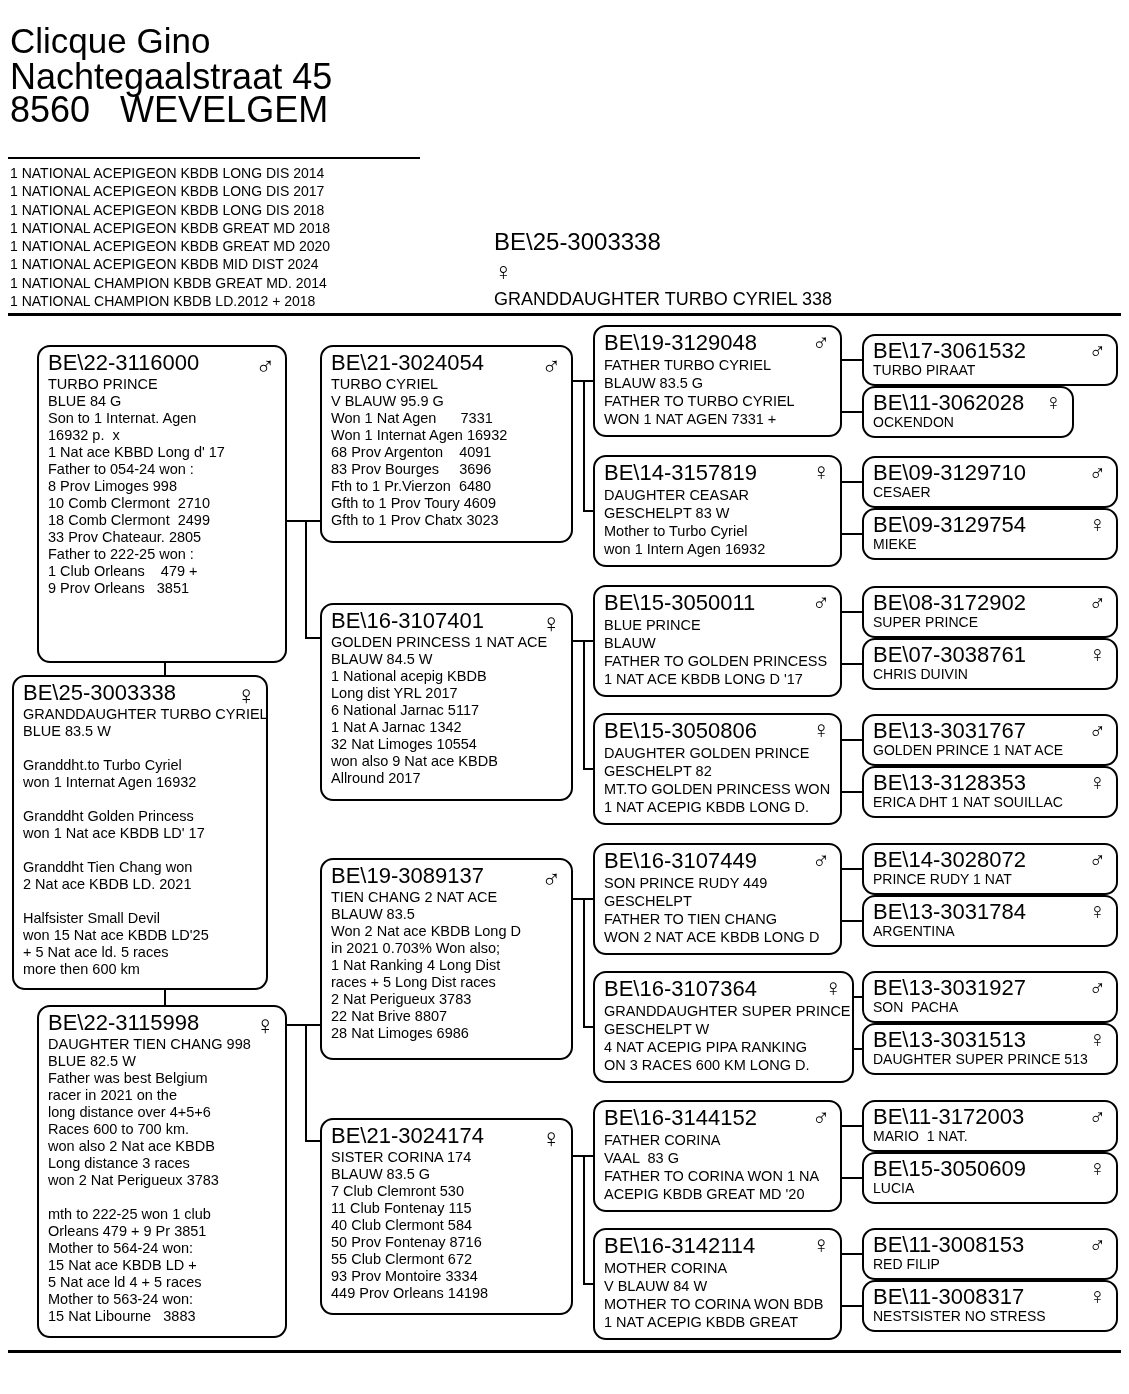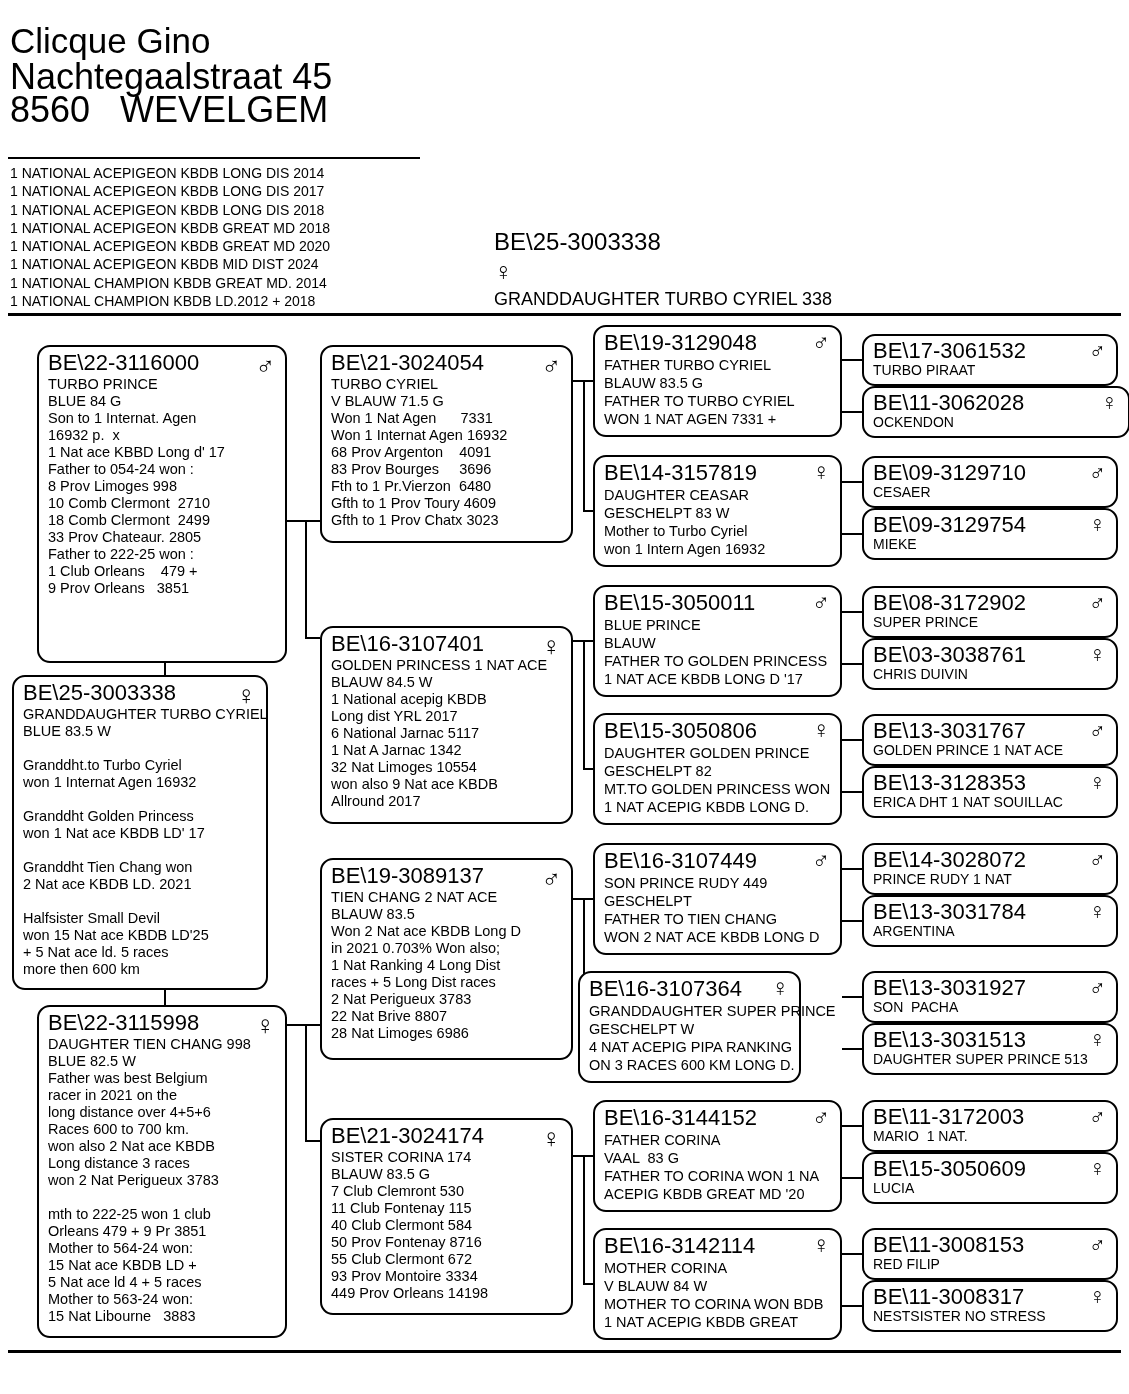--- a/index.html
+++ b/index.html
@@ -157,30 +157,30 @@
         <div class="line">Mother to 564-24 won:</div>
         <div class="line">15 Nat ace KBDB LD +</div>
         <div class="line">5 Nat ace ld 4 + 5 races</div>
         <div class="line">Mother to 563-24 won:</div>
         <div class="line">15 Nat Libourne   3883</div>
       </div>
       <div class="box lg" style="left: 320px; top: 345px; width: 253px; height: 198px;">
         <div class="ring">BE\21-3024054</div>
         <span class="sex">♂</span>
         <div class="line">TURBO CYRIEL</div>
-        <div class="line">V BLAUW 71.5 G</div>
+        <div class="line">V BLAUW 95.9 G</div>
         <div class="line">Won 1 Nat Agen      7331</div>
         <div class="line">Won 1 Internat Agen 16932</div>
         <div class="line">68 Prov Argenton    4091</div>
         <div class="line">83 Prov Bourges     3696</div>
         <div class="line">Fth to 1 Pr.Vierzon  6480</div>
         <div class="line">Gfth to 1 Prov Toury 4609</div>
         <div class="line">Gfth to 1 Prov Chatx 3023</div>
       </div>
-      <div class="box lg" style="left: 320px; top: 603px; width: 253px; height: 198px; margin-top: 23px;">
+      <div class="box lg" style="left: 320px; top: 603px; width: 253px; height: 198px;">
         <div class="ring">BE\16-3107401</div>
         <span class="sex">♀</span>
         <div class="line">GOLDEN PRINCESS 1 NAT ACE</div>
         <div class="line">BLAUW 84.5 W</div>
         <div class="line">1 National acepig KBDB</div>
         <div class="line">Long dist YRL 2017</div>
         <div class="line">6 National Jarnac 5117</div>
         <div class="line">1 Nat A Jarnac 1342</div>
         <div class="line">32 Nat Limoges 10554</div>
         <div class="line">won also 9 Nat ace KBDB</div>
@@ -245,21 +245,21 @@
         <div class="line">1 NAT ACEPIG KBDB LONG D.</div>
       </div>
       <div class="box md" style="left: 593px; top: 843px; width: 249px; height: 112px;">
         <div class="ring">BE\16-3107449</div>
         <span class="sex">♂</span>
         <div class="line">SON PRINCE RUDY 449</div>
         <div class="line">GESCHELPT</div>
         <div class="line">FATHER TO TIEN CHANG</div>
         <div class="line">WON 2 NAT ACE KBDB LONG D</div>
       </div>
-      <div class="box md" style="left: 578px; top: 971px; width: 223px; height: 112px;">
+      <div class="box md" style="left: 593px; top: 971px; width: 261px; height: 112px;">
         <div class="ring">BE\16-3107364</div>
         <span class="sex">♀</span>
         <div class="line">GRANDDAUGHTER SUPER PRINCE</div>
         <div class="line">GESCHELPT W</div>
         <div class="line">4 NAT ACEPIG PIPA RANKING</div>
         <div class="line">ON 3 RACES 600 KM LONG D.</div>
       </div>
       <div class="box md" style="left: 593px; top: 1100px; width: 249px; height: 112px;">
         <div class="ring">BE\16-3144152</div>
         <span class="sex">♂</span>
@@ -274,42 +274,42 @@
         <div class="line">MOTHER CORINA</div>
         <div class="line">V BLAUW 84 W</div>
         <div class="line">MOTHER TO CORINA WON BDB</div>
         <div class="line">1 NAT ACEPIG KBDB GREAT</div>
       </div>
       <div class="box sm" style="left: 862px; top: 334px; width: 256px; height: 52px;">
         <div class="ring">BE\17-3061532</div>
         <span class="sex">♂</span>
         <div class="line">TURBO PIRAAT</div>
       </div>
-      <div class="box sm" style="left: 862px; top: 386px; width: 268px; height: 52px;">
+      <div class="box sm" style="left: 862px; top: 386px; width: 212px; height: 52px;">
         <div class="ring">BE\11-3062028</div>
         <span class="sex">♀</span>
         <div class="line">OCKENDON</div>
       </div>
       <div class="box sm" style="left: 862px; top: 456px; width: 256px; height: 52px;">
         <div class="ring">BE\09-3129710</div>
         <span class="sex">♂</span>
         <div class="line">CESAER</div>
       </div>
       <div class="box sm" style="left: 862px; top: 508px; width: 256px; height: 52px;">
         <div class="ring">BE\09-3129754</div>
         <span class="sex">♀</span>
         <div class="line">MIEKE</div>
       </div>
       <div class="box sm" style="left: 862px; top: 586px; width: 256px; height: 52px;">
         <div class="ring">BE\08-3172902</div>
         <span class="sex">♂</span>
         <div class="line">SUPER PRINCE</div>
       </div>
       <div class="box sm" style="left: 862px; top: 638px; width: 256px; height: 52px;">
-        <div class="ring">BE\03-3038761</div>
+        <div class="ring">BE\07-3038761</div>
         <span class="sex">♀</span>
         <div class="line">CHRIS DUIVIN</div>
       </div>
       <div class="box sm" style="left: 862px; top: 714px; width: 256px; height: 52px;">
         <div class="ring">BE\13-3031767</div>
         <span class="sex">♂</span>
         <div class="line">GOLDEN PRINCE 1 NAT ACE</div>
       </div>
       <div class="box sm" style="left: 862px; top: 766px; width: 256px; height: 52px;">
         <div class="ring">BE\13-3128353</div>

